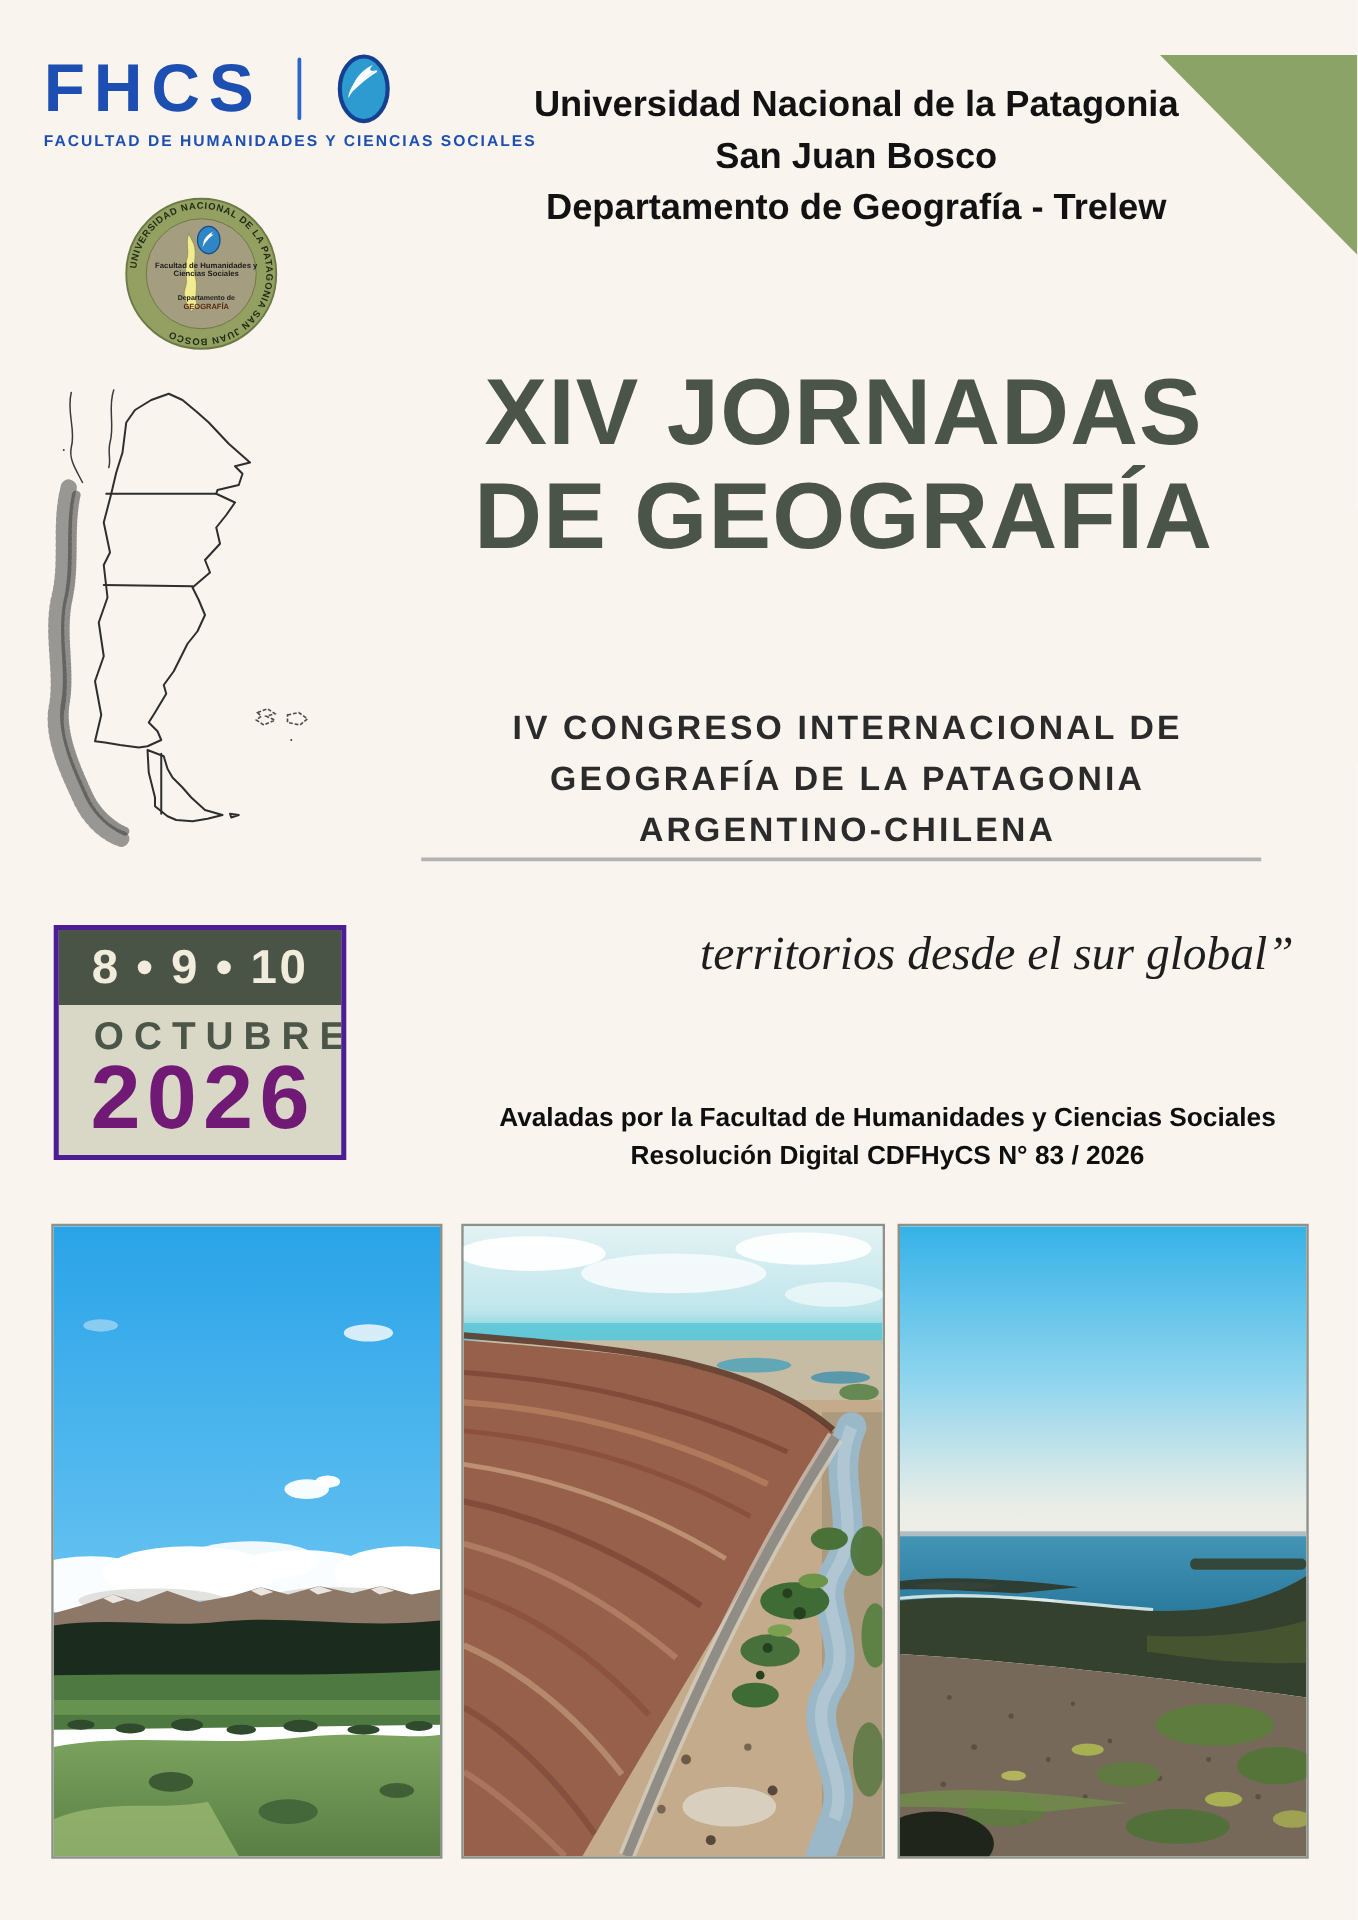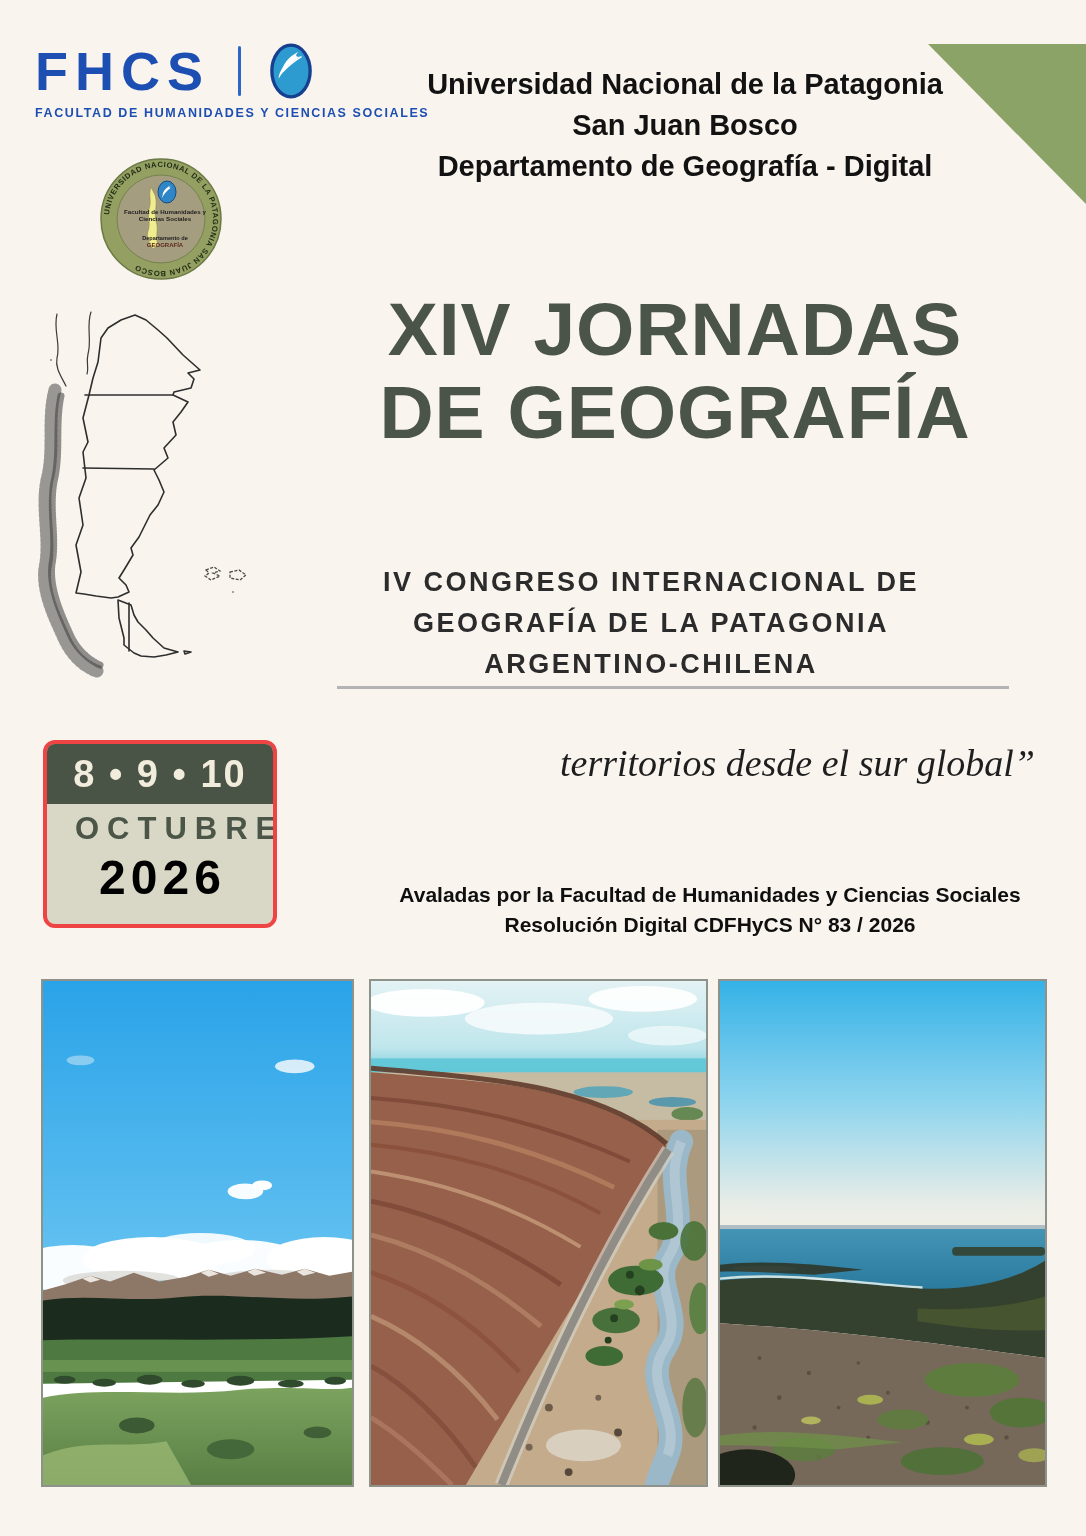--- a/index.html
+++ b/index.html
@@ -35,42 +35,42 @@
   .seal{position:absolute; left:99px; top:157px; width:124px; height:124px;}
   
   .map{position:absolute; left:25px; top:300px; width:280px; height:400px;}
   
   .title-block{
     position:absolute; left:345px; top:288px; width:660px; text-align:center;
     color:#4a5449; font-size:75px; font-weight:bold; line-height:83px; letter-spacing:1px;
   }
   
   .congress-block{
-    position:absolute; left:321px; top:562px; width:660px; text-align:center;
+    position:absolute; left:348px; top:562px; width:660px; text-align:center;
     color:#2b2b2b; font-size:27px; font-weight:bold; letter-spacing:2.5px; line-height:41px;
   }
   .divider{
     position:absolute; left:337px; top:686px; width:672px; height:3px; background:#b3b3b3;
   }
   
   .date-box{
     position:absolute; left:43px; top:740px; width:234px; height:188px;
-    border:4px solid #ef4444; border-radius:12px; box-sizing:border-box;
+    border:4px solid #4c1d95; border-radius:0; box-sizing:border-box;
     background:#d9d8c6; overflow:hidden; text-align:center;
   }
   .date-days{
     background:#4a5446; color:#f2ecdd; font-size:38px; font-weight:800;
     height:60px; line-height:60px; letter-spacing:2px;
   }
   .date-month{
     color:#4b5648; font-size:31px; font-weight:800; letter-spacing:8px; text-indent:8px;
     margin-top:5px; line-height:40px;padding-left:20px;
   }
   .date-year{
-    color:#000000; font-size:48px; font-weight:800; letter-spacing:5px; text-indent:5px;
+    color:#701a75; font-size:72px; font-weight:800; letter-spacing:5px; text-indent:5px;
     line-height:66px; margin-top:-4px;
   }
   
   .quote-block{
     position:absolute; left:295px; top:738px; width:740px; text-align:right;
     font-family:"Liberation Serif", serif; font-style:italic;
     color:#1e1e1e; font-size:38px; line-height:50px;
   }
   
   .endorsement{
@@ -103,21 +103,21 @@
         <path d="M10,38 C16,28 24,20 34,14 C29,17 26,14 31,10 C24,13 18,19 15,25 C12,30 10,34 10,38 Z" fill="#ffffff"></path>
         <path d="M14,31 C20,25 27,19 34,15" stroke="#ffffff" stroke-width="1.6" fill="none"></path>
       </svg>
     </div>
     <div class="fhcs-tagline">FACULTAD DE HUMANIDADES Y CIENCIAS SOCIALES</div>
   </div>
 
   <div class="header-text">
     <div>Universidad Nacional de la Patagonia</div>
     <div>San Juan Bosco</div>
-    <div>Departamento de Geografía - Digital</div>
+    <div>Departamento de Geografía - Trelew</div>
   </div>
 
   <svg class="seal" viewBox="0 0 124 124">
     <circle cx="62" cy="62" r="60" fill="#93a061" stroke="#6b7a45" stroke-width="1.5"></circle>
     <circle cx="62" cy="62" r="44" fill="#a59d80" stroke="#6b7a45" stroke-width="0.8"></circle>
     <path id="sealRing" d="M62,62 m-52,0 a52,52 0 1 1 104,0 a52,52 0 1 1 -104,0" fill="none"></path>
     <text font-size="7.6" font-weight="bold" fill="#1f2a15" letter-spacing="0.6">
       <textPath href="#sealRing" startOffset="4">UNIVERSIDAD NACIONAL DE LA PATAGONIA SAN JUAN BOSCO</textPath>
     </text>
     <path d="M52,30 C49,38 53,44 50,52 C48,60 52,66 49,74 C47,80 50,86 54,92 L59,88 C56,80 60,72 57,64 C55,56 59,46 56,38 Z" fill="#f1ec8f" stroke="#8c8a50" stroke-width="0.6"></path>

